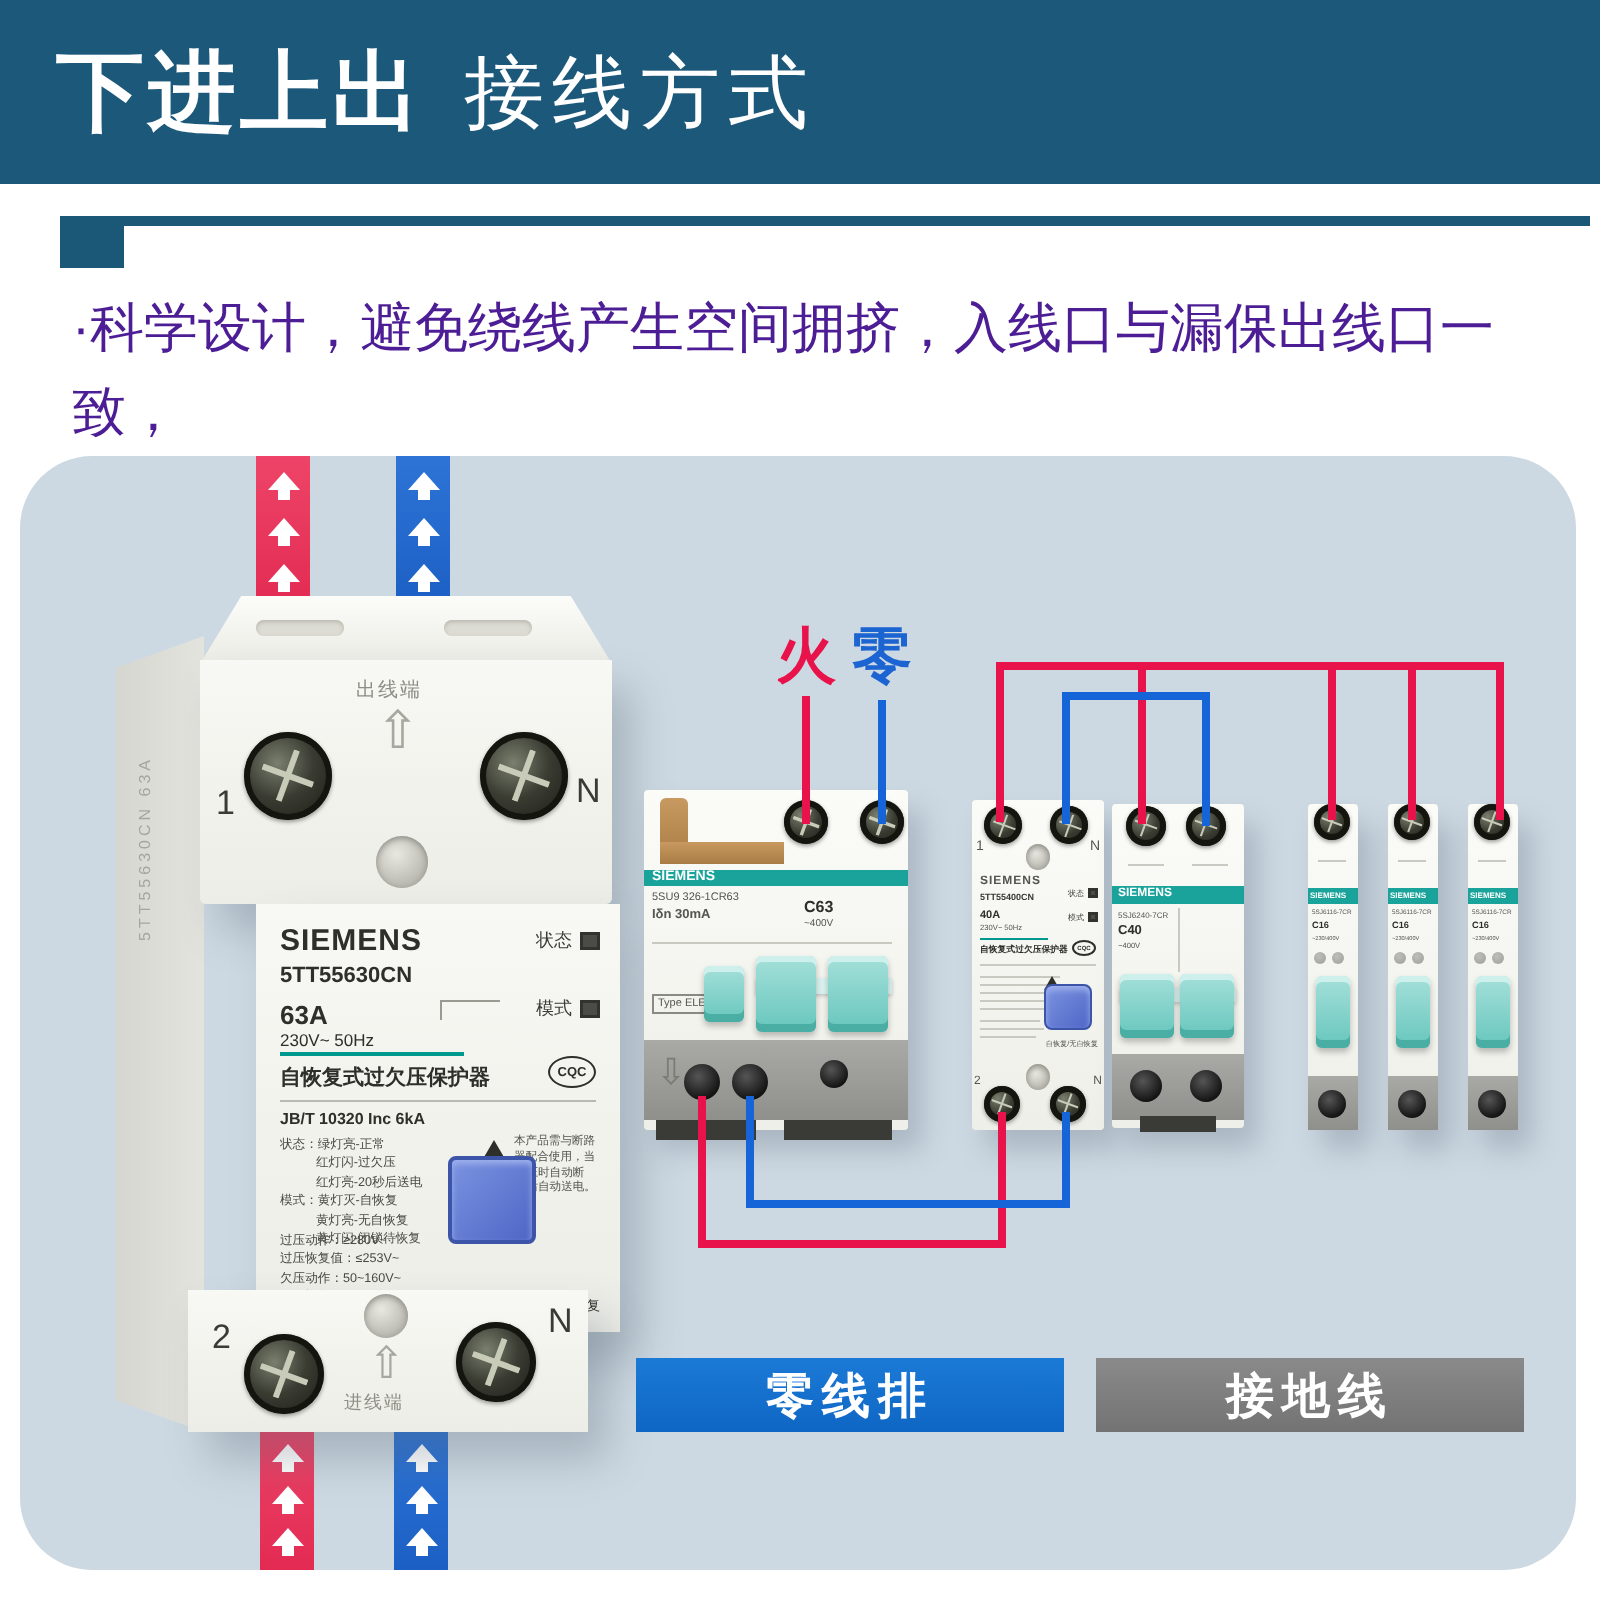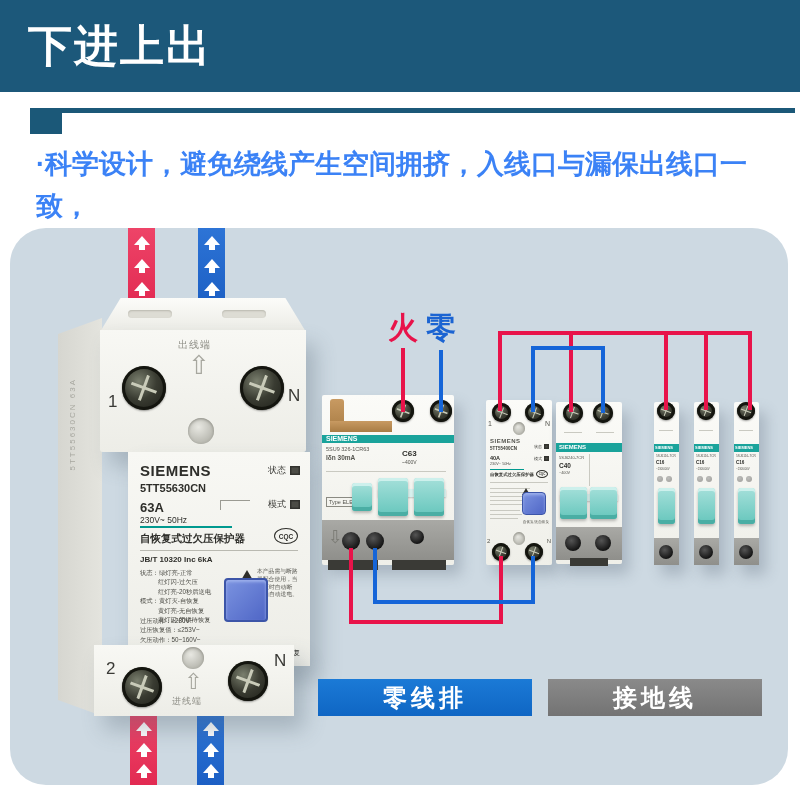--- a/index.html
+++ b/index.html
@@ -7,21 +7,21 @@
   .stage{position:relative;width:800px;height:800px;background:#fff;overflow:hidden;}
 
   
   .banner{position:absolute;left:0;top:0;width:800px;height:92px;background:#1c587a;
           display:flex;align-items:center;padding-left:28px;color:#fff;}
   .banner .b1{font-size:44px;font-weight:900;letter-spacing:2px;}
   .banner .b2{font-size:40px;font-weight:500;margin-left:20px;letter-spacing:4px;}
   .accent-square{position:absolute;left:30px;top:108px;width:32px;height:26px;background:#1b5878;}
   .accent-line{position:absolute;left:62px;top:108px;width:733px;height:5px;background:#1b5878;}
   .intro{position:absolute;left:36px;top:144px;width:740px;font-size:27px;line-height:1.55;
-         color:#3b82f6;font-weight:700;}
+         color:#4c1d95;font-weight:400;}
 
   
   .panel{position:absolute;left:10px;top:228px;width:778px;height:557px;background:#cdd9e2;border-radius:36px;}
 
   
   .strip{position:absolute;width:27px;display:flex;flex-direction:column;align-items:center;
          justify-content:space-evenly;z-index:6;}
   .strip.red{background:linear-gradient(#ee4468,#e22a52);}
   .strip.blue{background:linear-gradient(#2d74d6,#1c5fc4);}
   .uarr{position:relative;width:16px;height:15px;}
@@ -99,20 +99,21 @@
   .legend.blue{left:318px;background:linear-gradient(#1b7ad6,#0f66c4);}
   .legend.gray{left:548px;background:linear-gradient(#8a8a8a,#737373);}
 </style>
 </head>
 <body>
 
 <div class="stage">
 
   <div class="banner">
     <span class="b1">下进上出</span>
+    <span class="b2">接线方式</span>
   </div>
   <div class="accent-square"></div>
   <div class="accent-line"></div>
   <div class="intro">
     <div>·科学设计，避免绕线产生空间拥挤，入线口与漏保出线口一致，</div>
     <div>操作更便捷。</div>
   </div>
 
   <div class="panel"></div>
 

